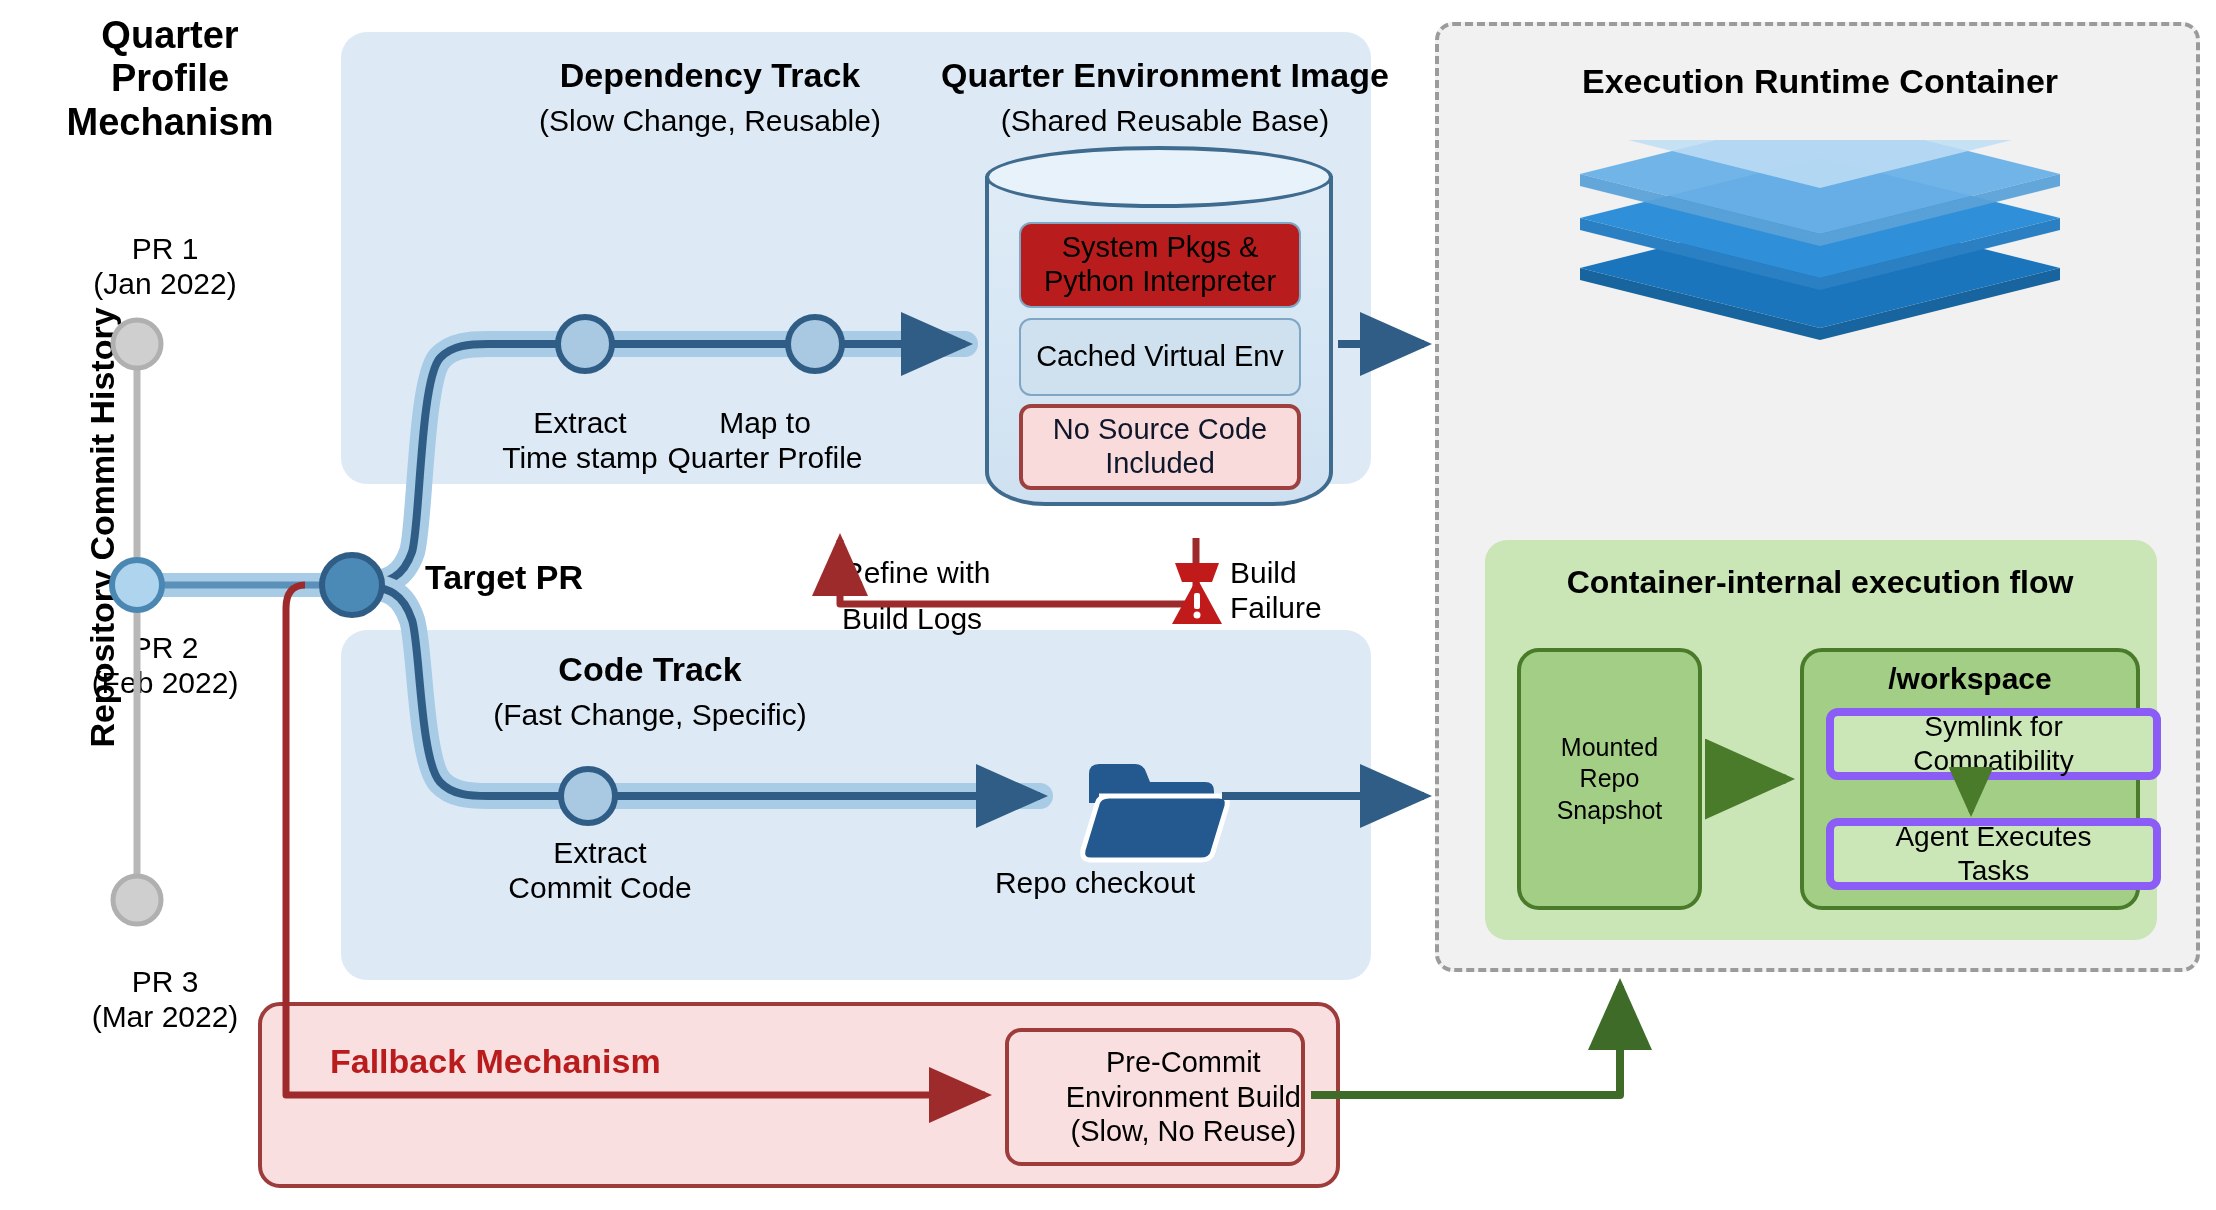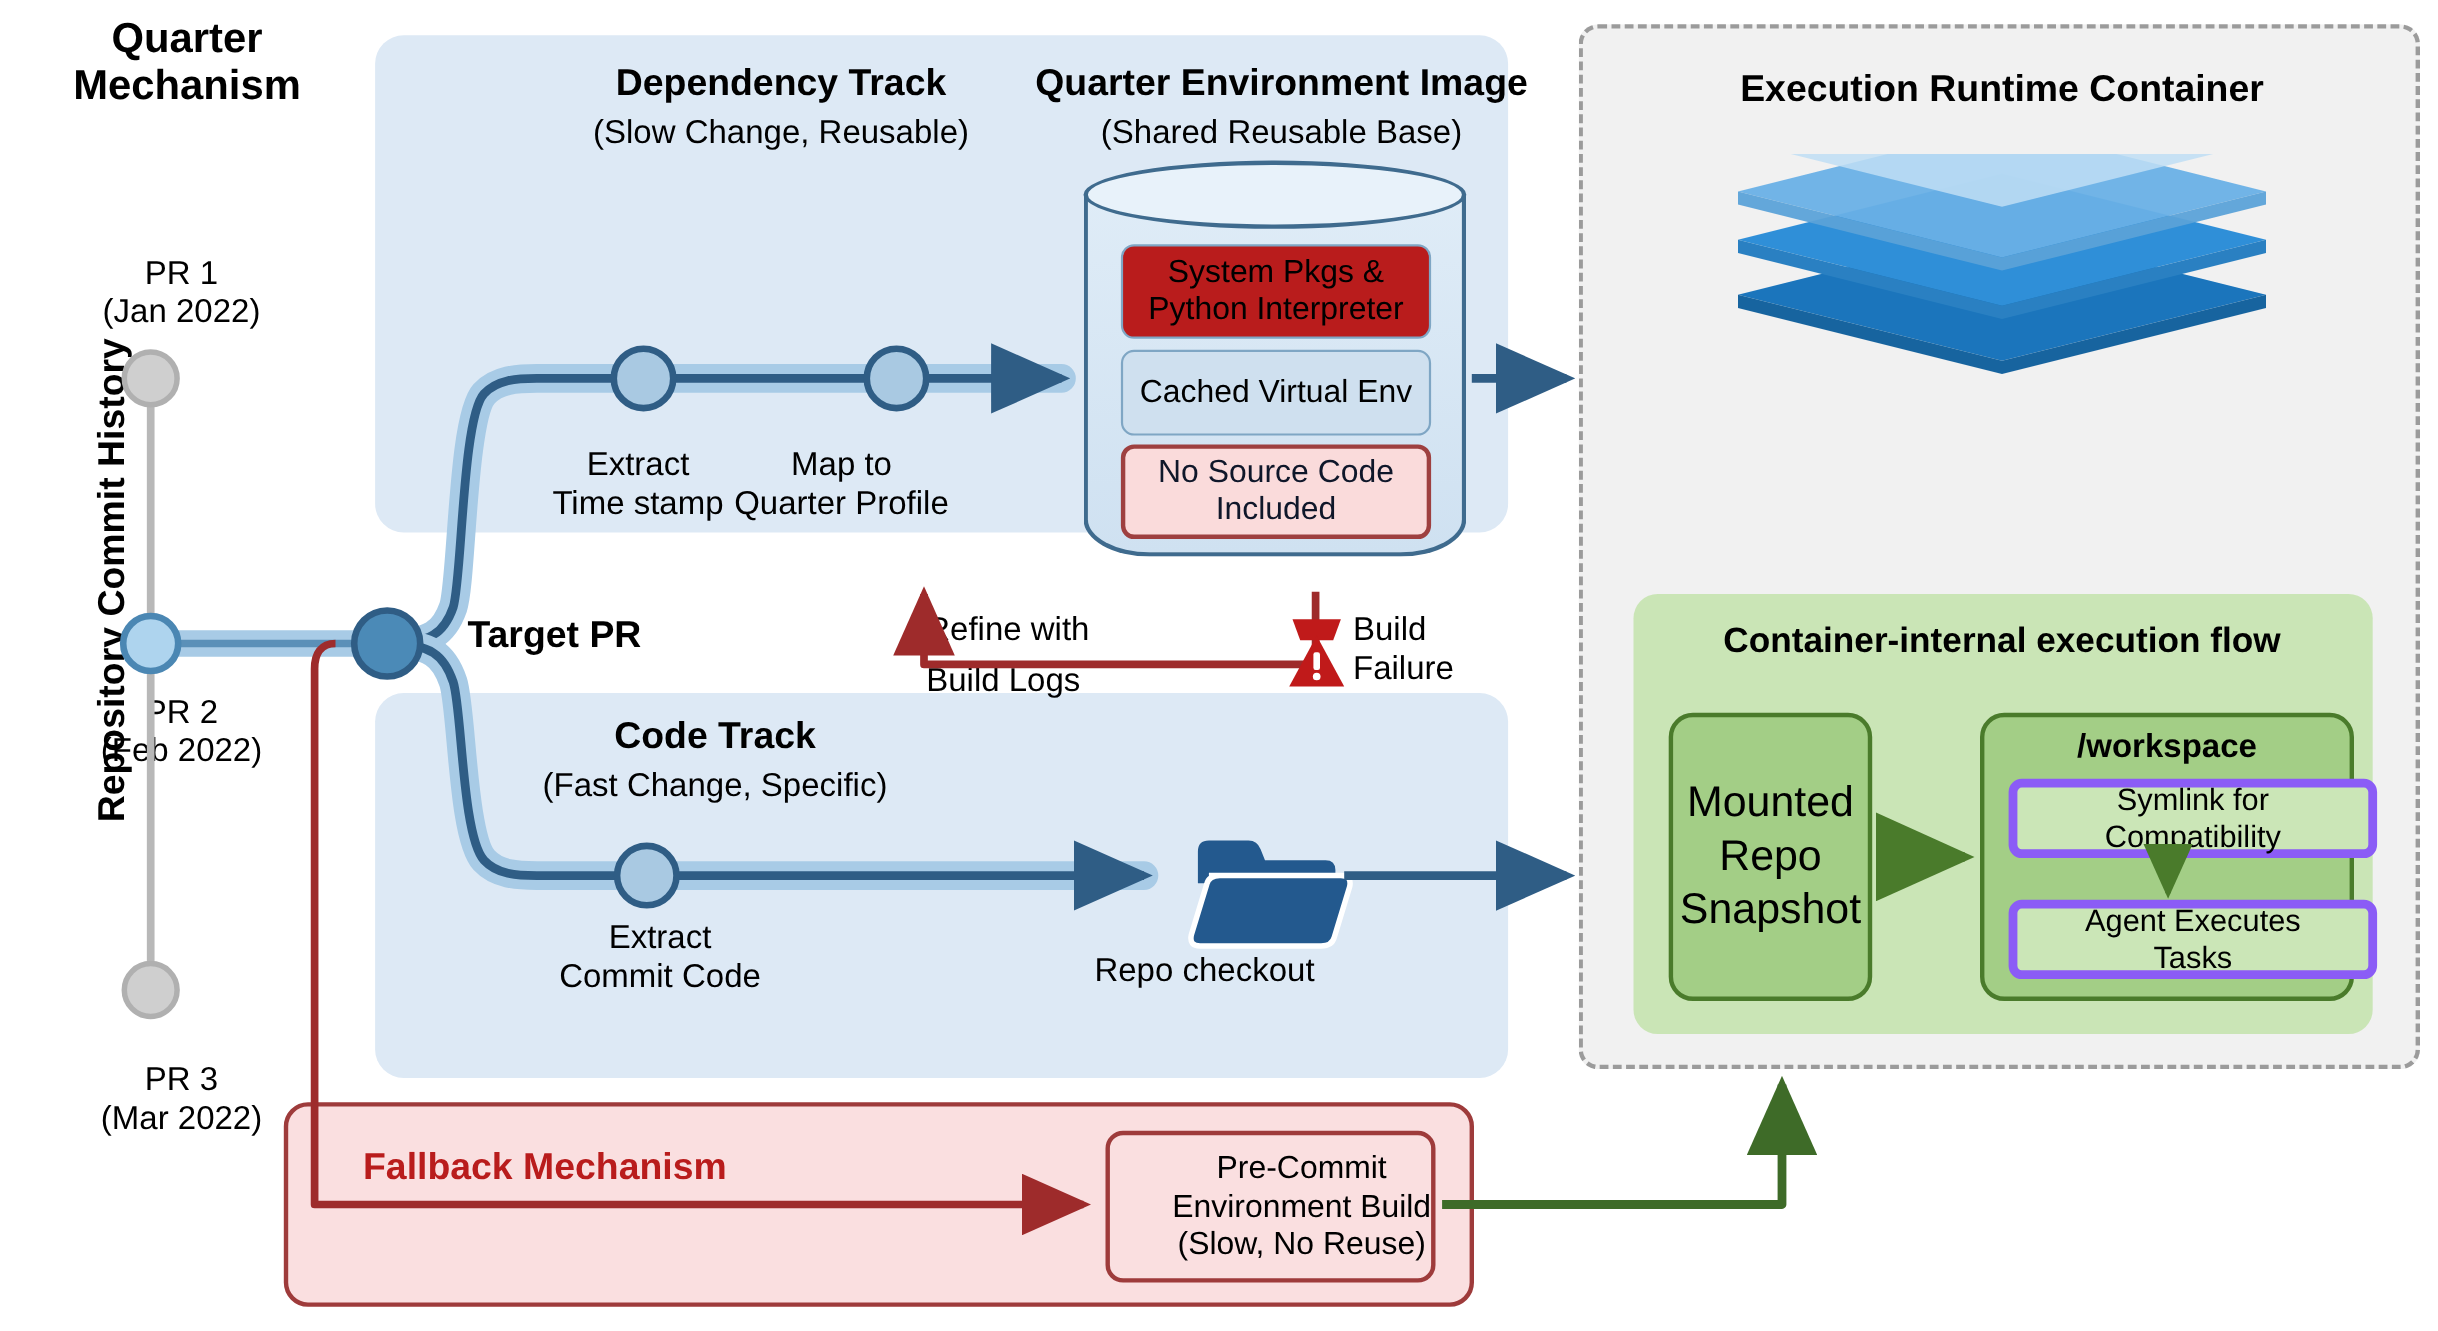--- a/index.html
+++ b/index.html
@@ -78,38 +78,39 @@
   #runtime-title{left:1480px;top:62px;width:680px;font-size:34px;font-weight:bold;text-align:center;}
 
   #layers{left:1560px;top:140px;width:520px;height:250px;}
 
   
   #green-panel{left:1485px;top:540px;width:672px;height:400px;background:#cae5b6;border-radius:22px;}
   #green-title{left:1495px;top:564px;width:650px;font-size:32px;font-weight:bold;text-align:center;}
   #mounted-box{left:1517px;top:648px;width:185px;height:262px;
                background:#a3ce86;border:4px solid #4a7b2b;border-radius:22px;box-sizing:border-box;
                display:flex;align-items:center;justify-content:center;
-               font-size:39px;line-height:1.25;text-align:center;}
+               font-size:25px;line-height:1.25;text-align:center;}
   #workspace-box{left:1800px;top:648px;width:340px;height:262px;
                  background:#a3ce86;border:4px solid #4a7b2b;border-radius:22px;box-sizing:border-box;}
   #workspace-title{left:1800px;top:662px;width:340px;font-size:30px;font-weight:bold;text-align:center;}
   .ws-item{position:absolute;left:1826px;width:335px;height:72px;
            background:#cbe6b7;border:8px solid #8b5cf6;border-radius:12px;box-sizing:border-box;
            display:flex;align-items:center;justify-content:center;
            font-size:28px;line-height:1.2;text-align:center;}
   #ws-item-0{top:708px;}
   #ws-item-1{top:818px;}
 
   svg.overlay{position:absolute;left:0;top:0;width:2216px;height:1210px;pointer-events:none;}
 </style>
 </head>
 <body>
 
 <div class="abs ctr" id="qpm-title">
   <div>Quarter</div>
+  <div>Profile</div>
   <div>Mechanism</div>
 </div>
 
 <div class="abs" id="rch-label">Repository Commit History</div>
 
 <div class="abs pr-label" id="pr1-label">
   <div>PR 1</div>
   <div>(Jan 2022)</div>
 </div>
 <div class="abs pr-label" id="pr2-label">

